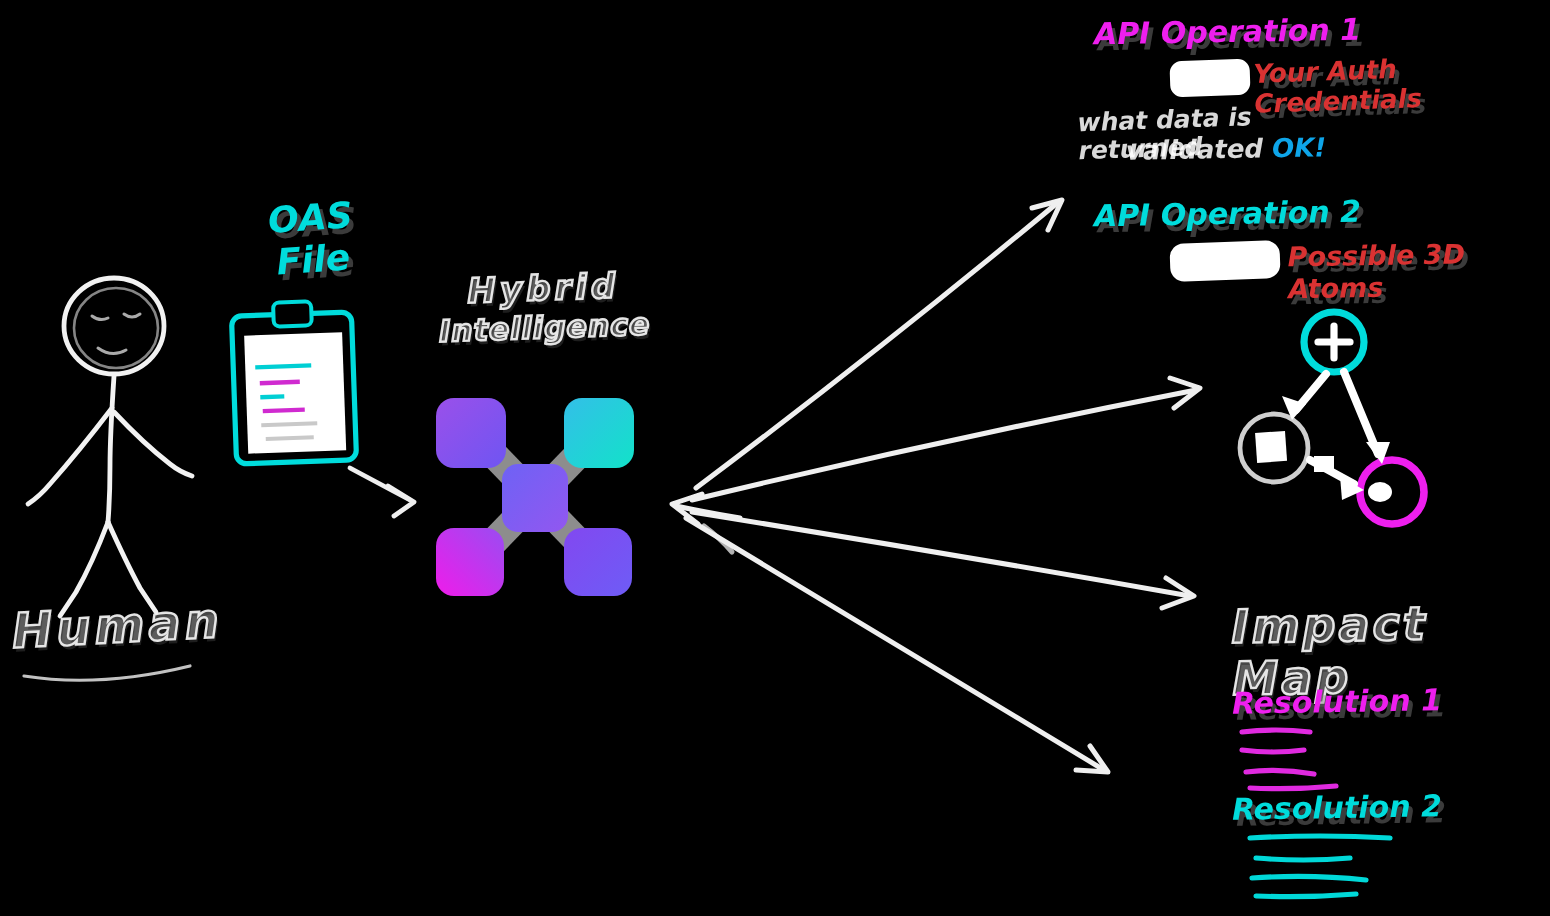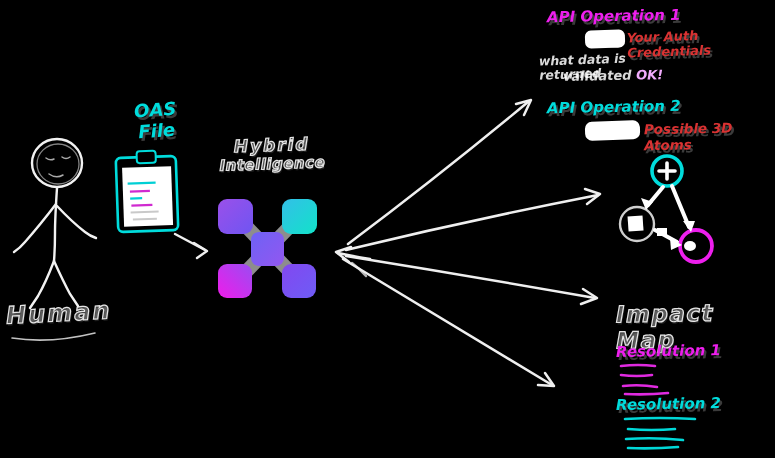--- a/index.html
+++ b/index.html
@@ -6,21 +6,21 @@
   .stage{position:relative;width:775px;height:458px;background:#000;overflow:hidden;
          font-family:"DejaVu Sans",sans-serif;}
   .abs{position:absolute;}
   .hand{font-family:"DejaVu Sans",sans-serif;font-style:italic;font-weight:bold;line-height:1.15;}
   .shadowed{text-shadow:2px 3px 0 rgba(130,130,130,0.45);}
   .outline{color:rgba(255,255,255,0.28);-webkit-text-stroke:1.2px rgba(245,245,245,0.92);
            text-shadow:1px 2px 0 rgba(120,120,120,0.25);}
   .magenta{color:#ee1fee;}
   .cyan{color:#00dcdc;}
   .red{color:#d93232;}
-  .green{color:#f0abfc;}
+  .green{color:#0ea5e9;}
   .whitefaint{color:rgba(255,255,255,0.85);}
   svg{position:absolute;left:0;top:0;}
 </style>
 </head>
 <body>
 
 <div class="stage">
 
   <svg width="775" height="458" viewBox="0 0 775 458">
     <defs>

